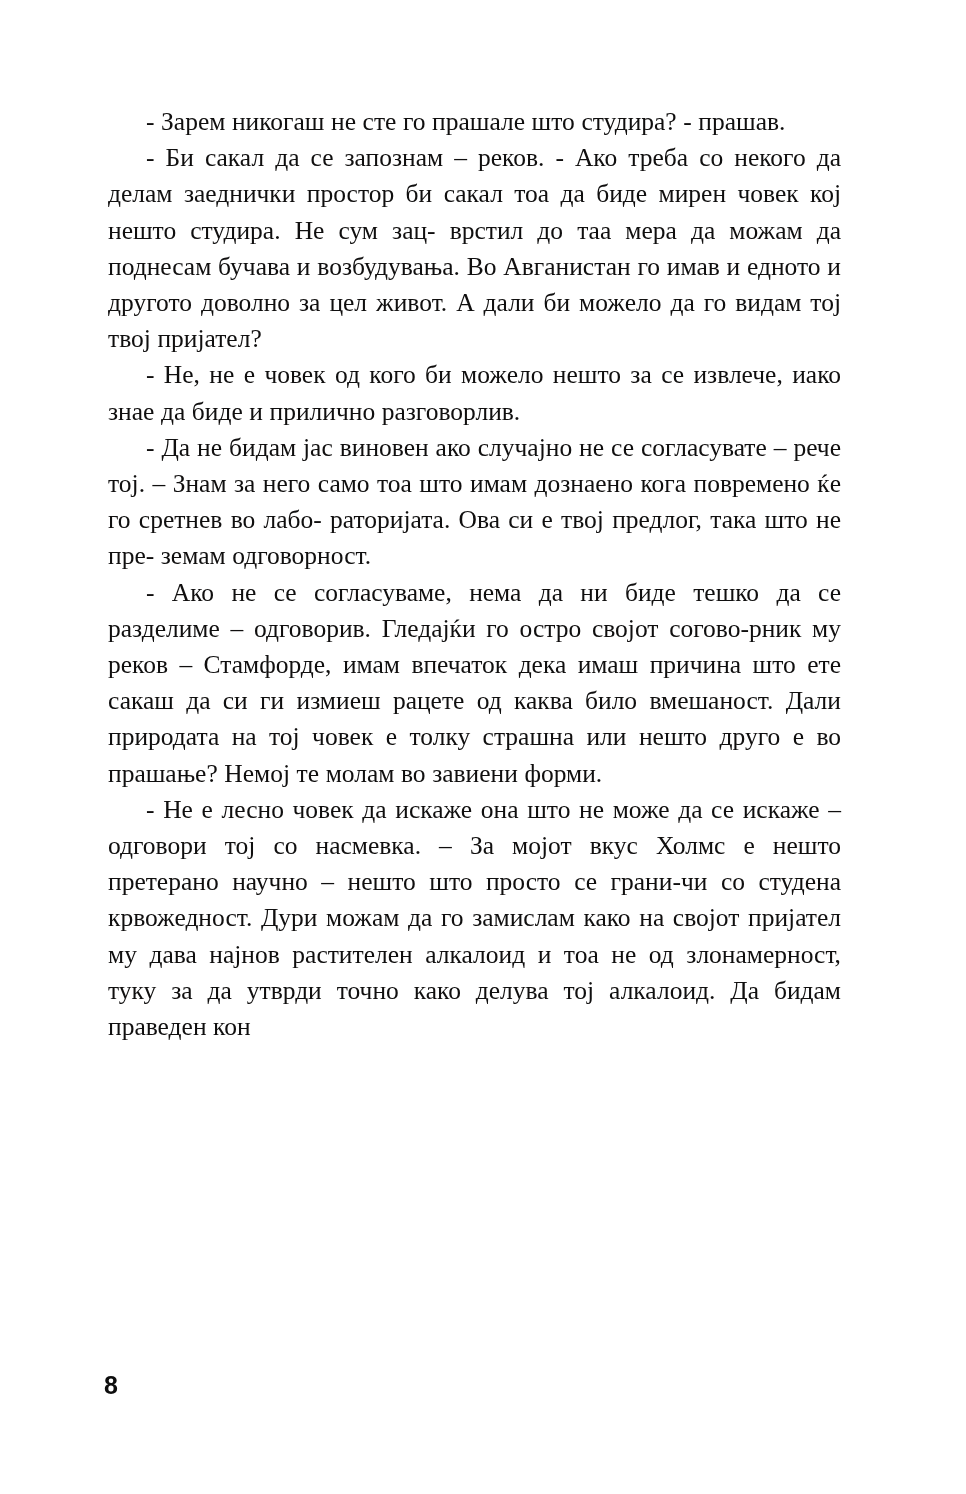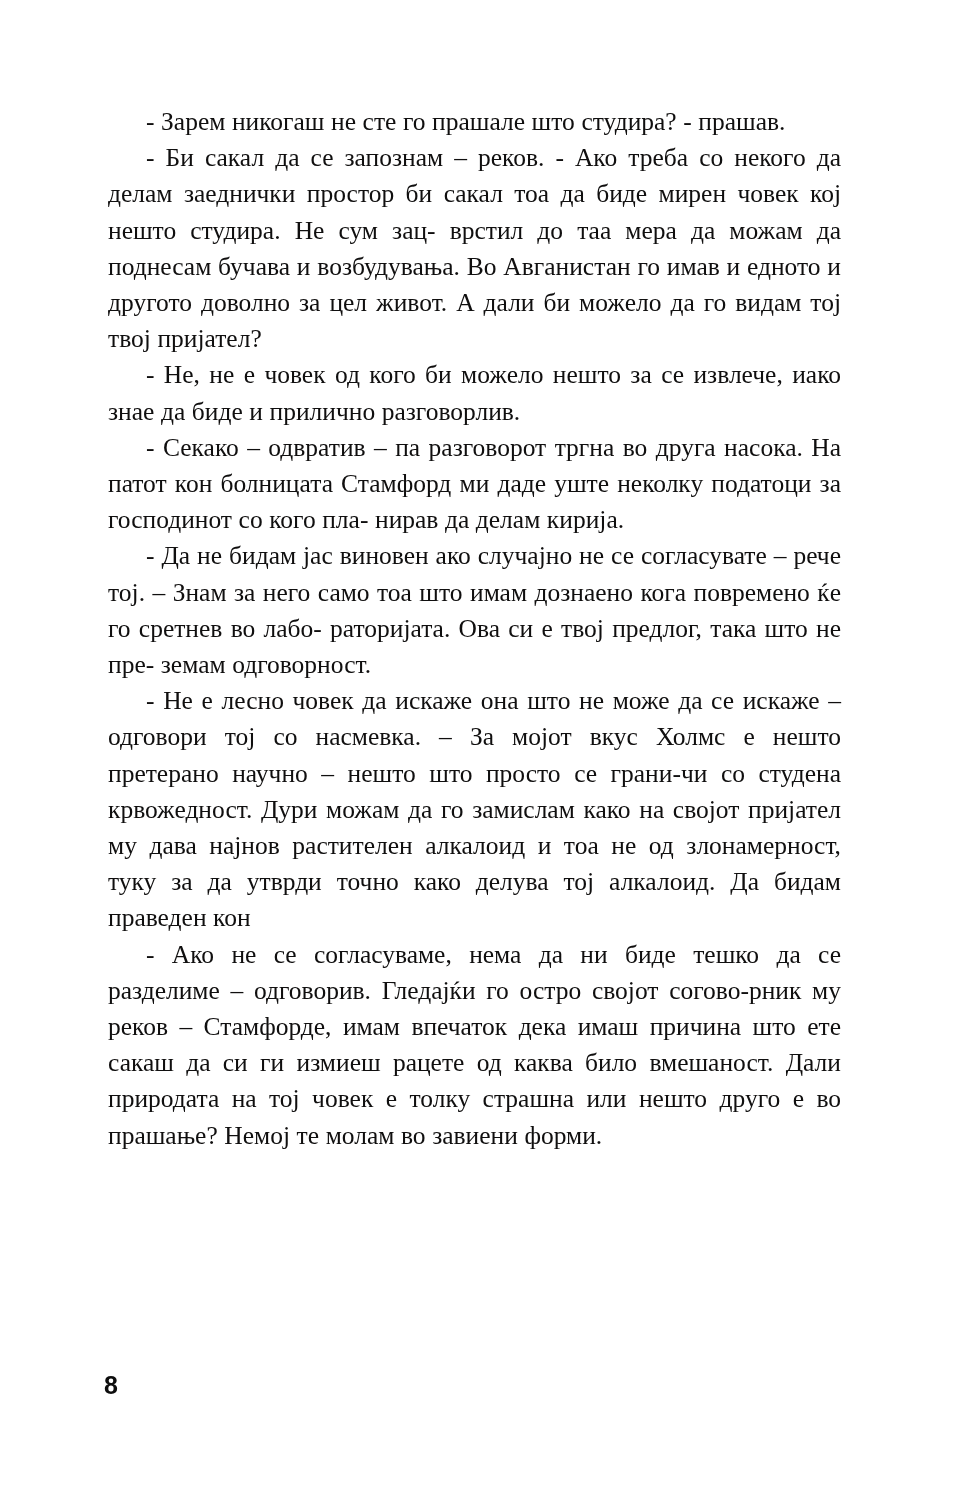--- a/index.html
+++ b/index.html
@@ -49,21 +49,20 @@
 </style>
 </head>
 <body>
 
 <div class="page">
 
   <div class="text-block">
     <p class="para">- Зарем никогаш не сте го прашале што студира? - прашав.</p>
     <p class="para">- Би сакал да се запознам – реков. - Ако треба со некого да делам заеднички простор би сакал тоа да биде мирен човек кој нешто студира. Не сум зац- врстил до таа мера да можам да поднесам бучава и возбудувања. Во Авганистан го имав и едното и другото доволно за цел живот. А дали би можело да го видам тој твој пријател?</p>
     <p class="para">- Не, не е човек од кого би можело нешто за се извлече, иако знае да биде и прилично разговорлив.</p>
-    <p class="para">- Секако – одвратив – па разговорот тргна во друга насока. На патот кон болницата Стамфорд ми даде уште неколку податоци за господинот со кого пла- нирав да делам кирија.</p>
     <p class="para">- Да не бидам јас виновен ако случајно не се согласувате – рече тој. – Знам за него само тоа што имам дознаено кога повремено ќе го сретнев во лабо- раторијата. Ова си е твој предлог, така што не пре- земам одговорност.</p>
+    <p class="para">- Ако не се согласуваме, нема да ни биде тешко да се разделиме – одговорив. Гледајќи го остро својот согово-рник му реков – Стамфорде, имам впечаток дека имаш причина што ете сакаш да си ги измиеш рацете од каква било вмешаност. Дали природата на тој човек е толку страшна или нешто друго е во прашање?  Немој те молам во завиени форми.</p>
     <p class="para">- Не е лесно човек да искаже она што не може да се искаже – одговори тој со насмевка. – За мојот вкус Холмс е нешто претерано научно – нешто што просто се грани-чи со студена крвожедност. Дури можам да го замислам како на својот пријател му дава најнов растителен алкалоид и тоа не од злонамерност, туку за да утврди точно како делува тој алкалоид. Да бидам праведен кон</p>
-    <p class="para">- Ако не се согласуваме, нема да ни биде тешко да се разделиме – одговорив. Гледајќи го остро својот согово-рник му реков – Стамфорде, имам впечаток дека имаш причина што ете сакаш да си ги измиеш рацете од каква било вмешаност. Дали природата на тој човек е толку страшна или нешто друго е во прашање?  Немој те молам во завиени форми.</p>
   </div>
 
   <div class="page-number">8</div>
 
 </div>
 
 </body></html>

